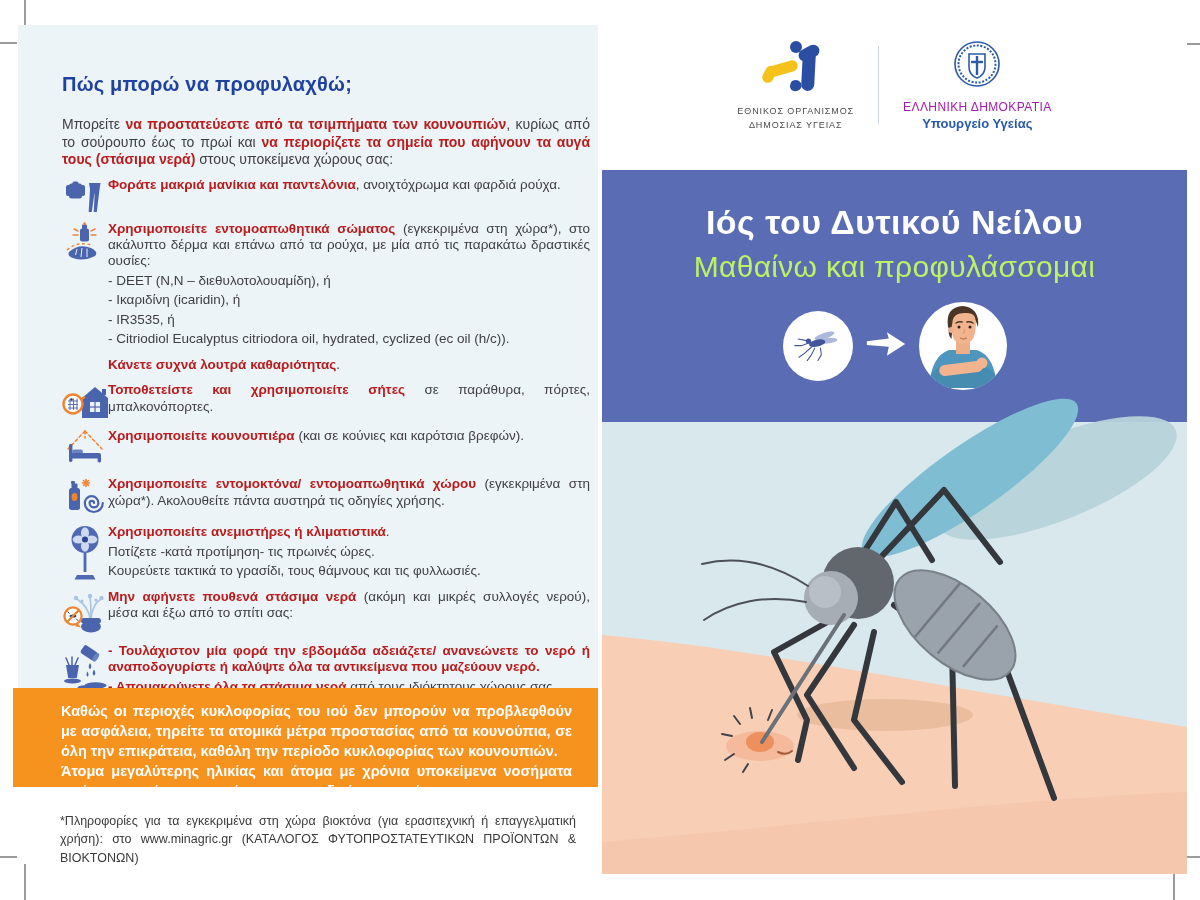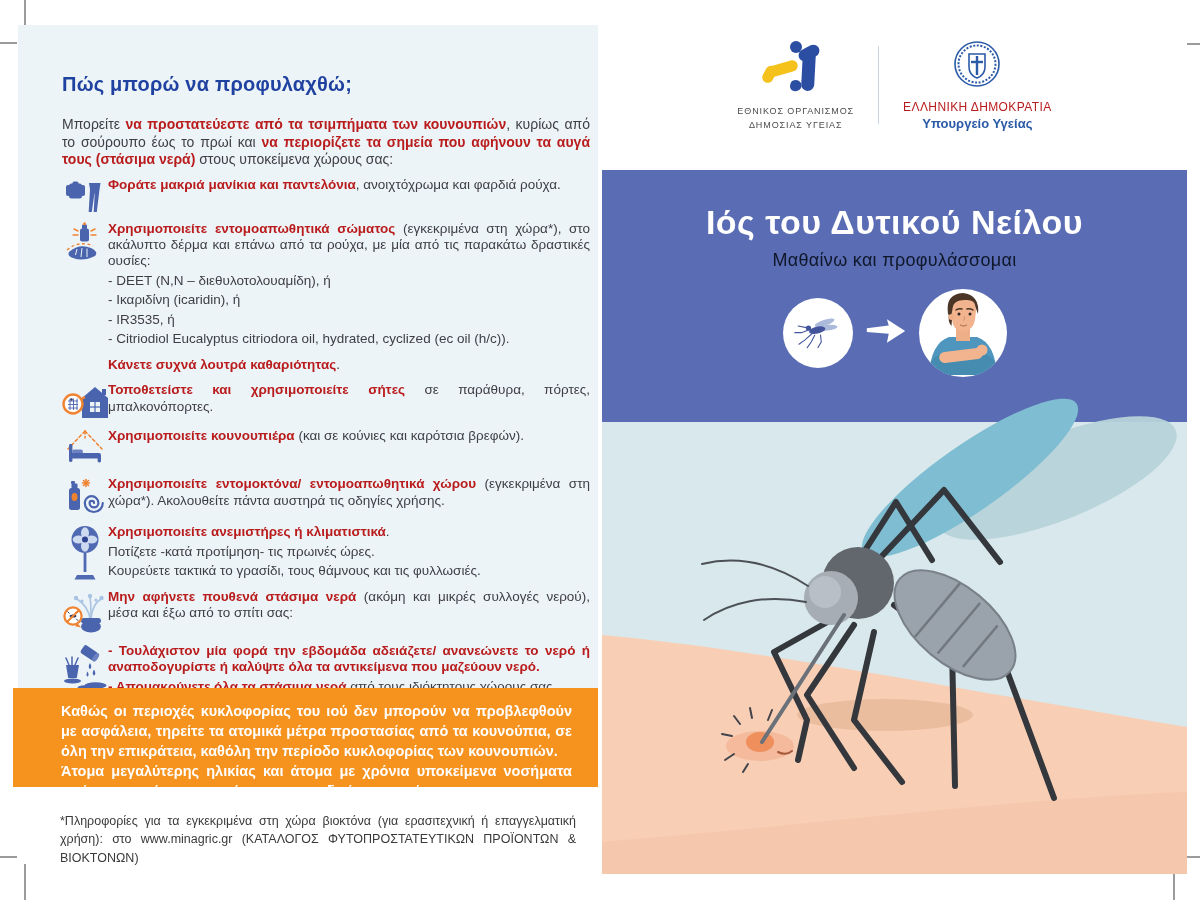--- a/index.html
+++ b/index.html
@@ -39,30 +39,30 @@
   }
 
   
   #right-header{
     position:absolute;left:602px;top:0;width:585px;height:170px;
     display:flex;align-items:center;justify-content:center;gap:24px;background:#ffffff;
   }
   .logo-block{display:flex;flex-direction:column;align-items:center;}
   .eody-lines{margin-top:4px;font-size:9px;letter-spacing:.9px;color:#4b4b4b;text-align:center;line-height:1.55;}
   .hdr-divider{width:1px;height:78px;background:#c9d4e2;}
-  .min-line1{margin-top:7px;font-size:12px;color:#b91c1c;letter-spacing:.4px;}
+  .min-line1{margin-top:7px;font-size:12px;color:#a21caf;letter-spacing:.4px;}
   .min-line2{margin-top:2px;font-size:13px;color:#2b5aa7;font-weight:bold;}
 
   
   #title-panel{
     position:absolute;left:602px;top:170px;width:585px;height:252px;
     background:#5a6db4;text-align:center;overflow:visible;
   }
   #main-title{margin:33px 0 4px 0;color:#ffffff;font-size:34px;font-weight:bold;letter-spacing:.5px;}
-  #subtitle{margin:8px 0 6px 0;color:#0f172a;font-size:18px;font-weight:normal;letter-spacing:.3px;}
+  #subtitle{margin:8px 0 6px 0;color:#bef264;font-size:30px;font-weight:normal;letter-spacing:.3px;}
   #transmission{margin-top:18px;display:flex;align-items:center;justify-content:center;gap:12px;}
   .circle{background:#ffffff;border-radius:50%;display:flex;align-items:center;justify-content:center;}
   .circle.mosq{width:70px;height:70px;}
   .circle.person{width:88px;height:88px;overflow:hidden;}
 
   
   #illustration{position:absolute;left:602px;top:390px;width:585px;height:484px;}
   #illustration svg{display:block;}
 </style>
 </head>

